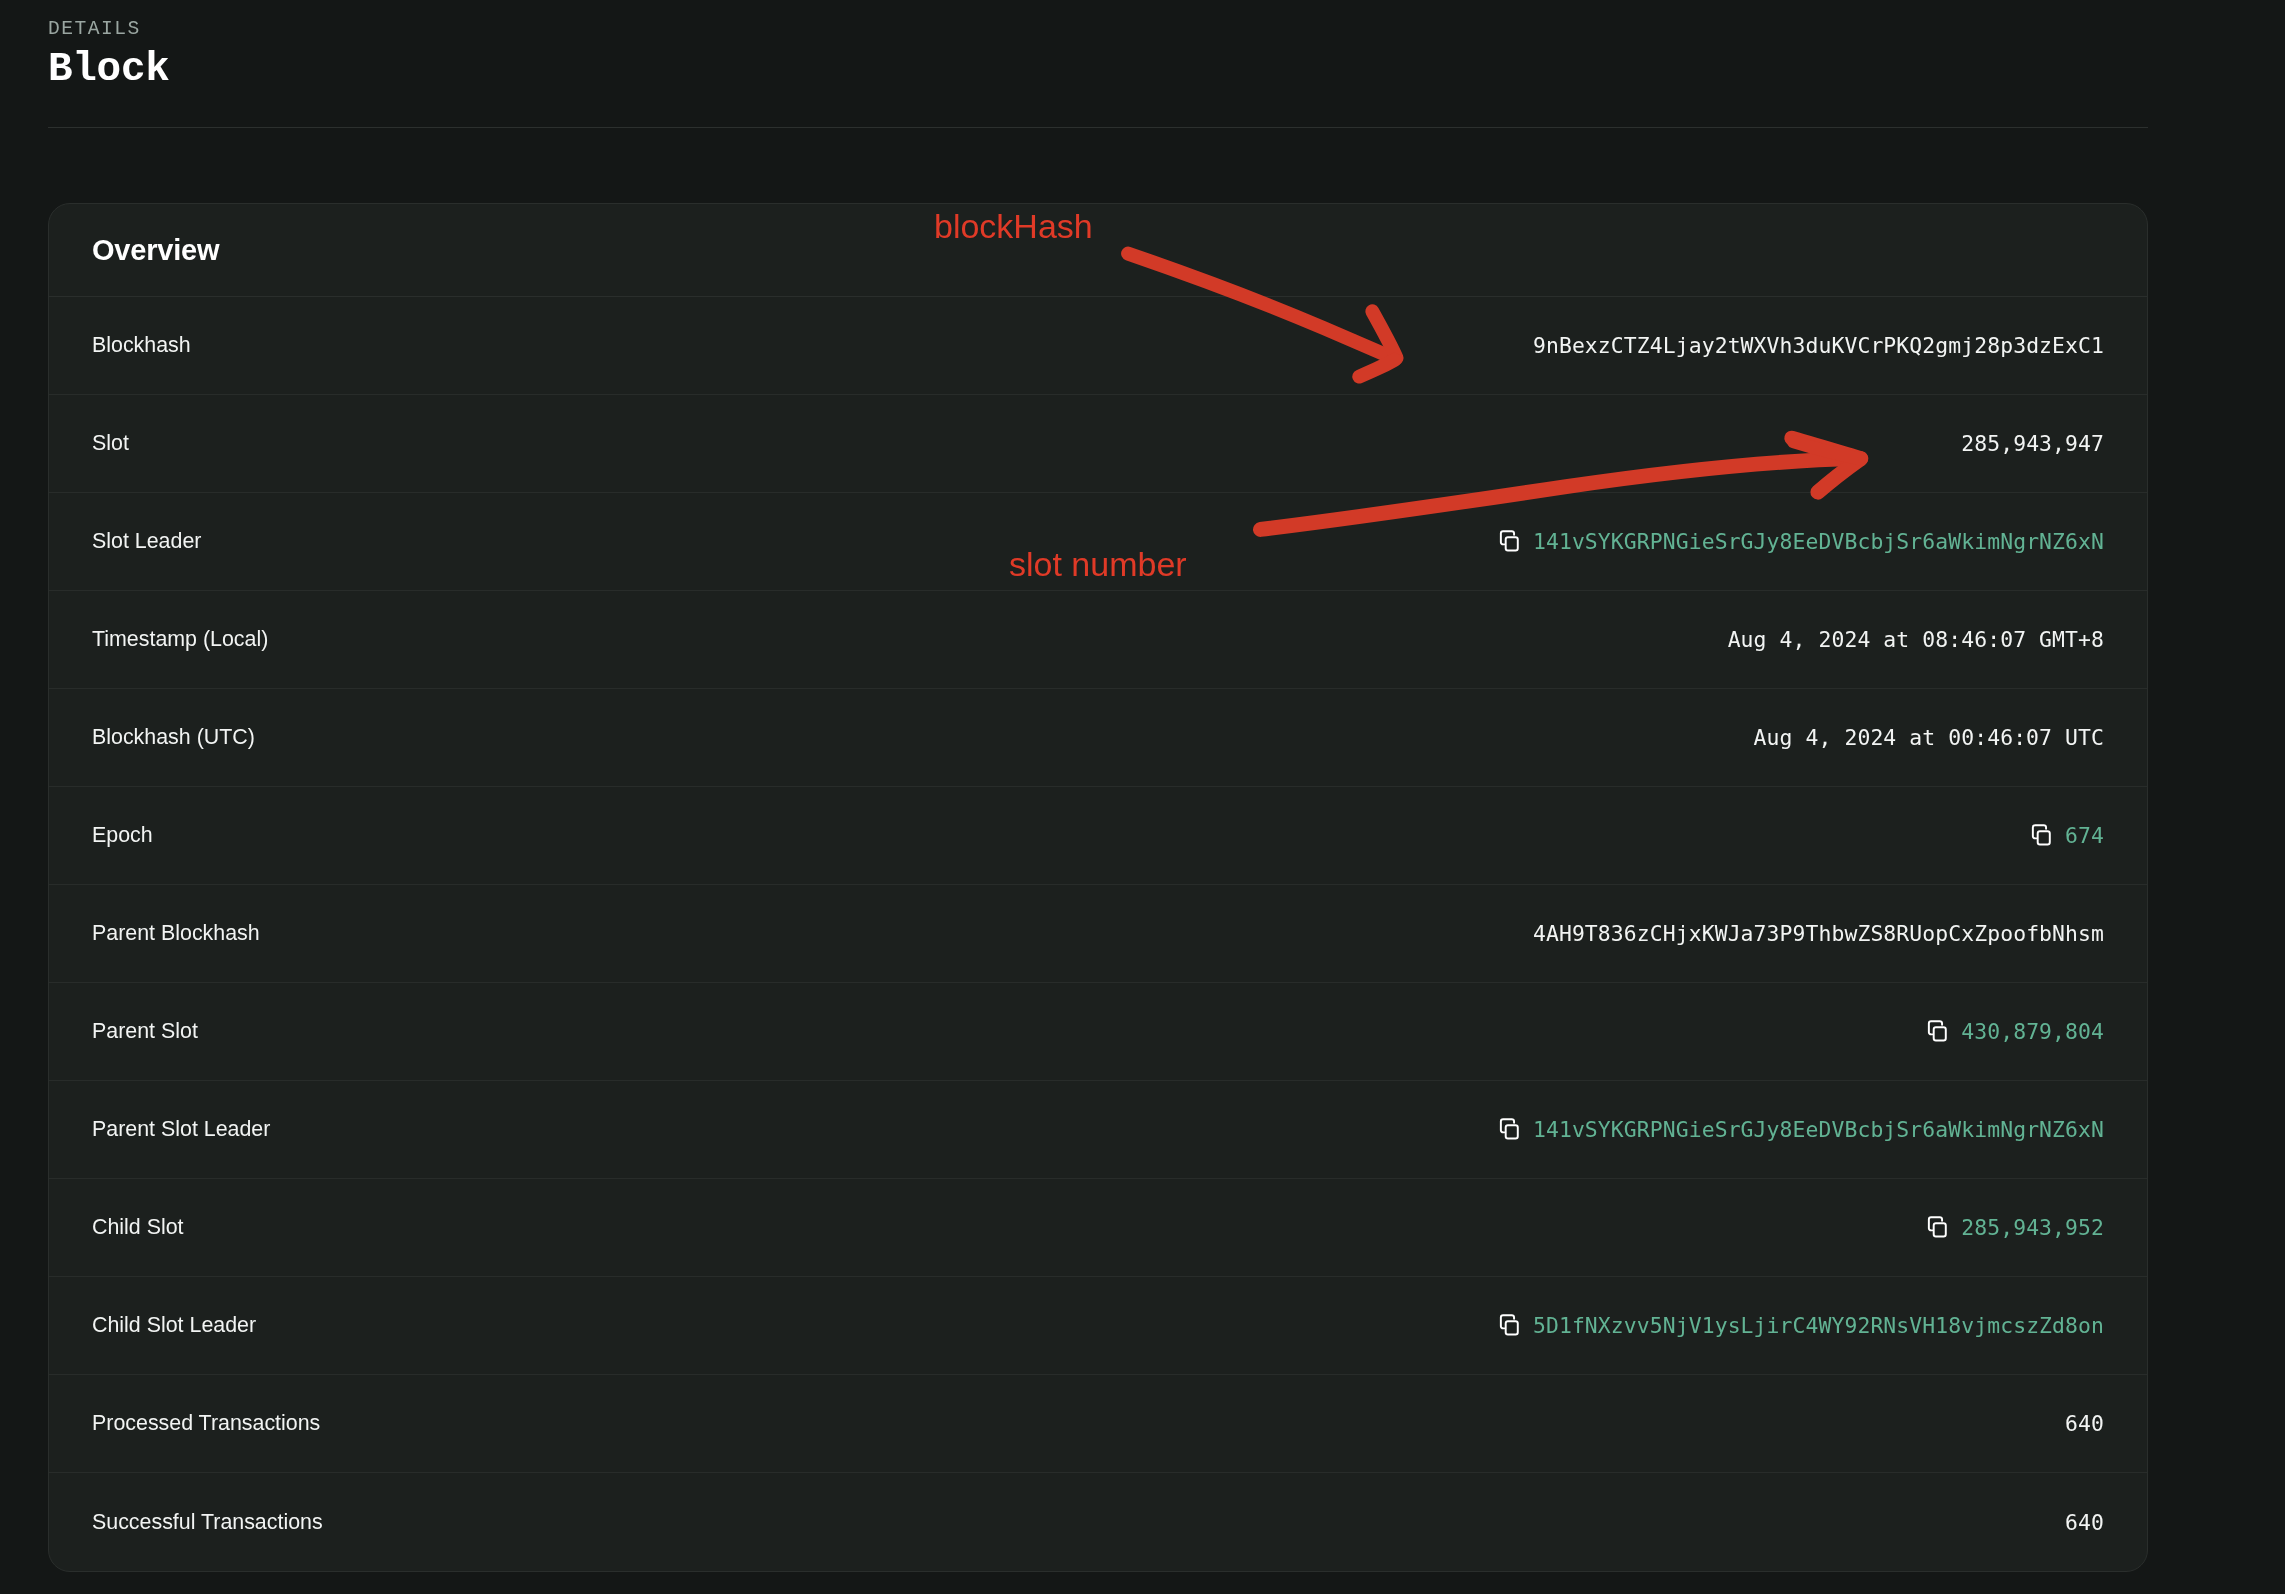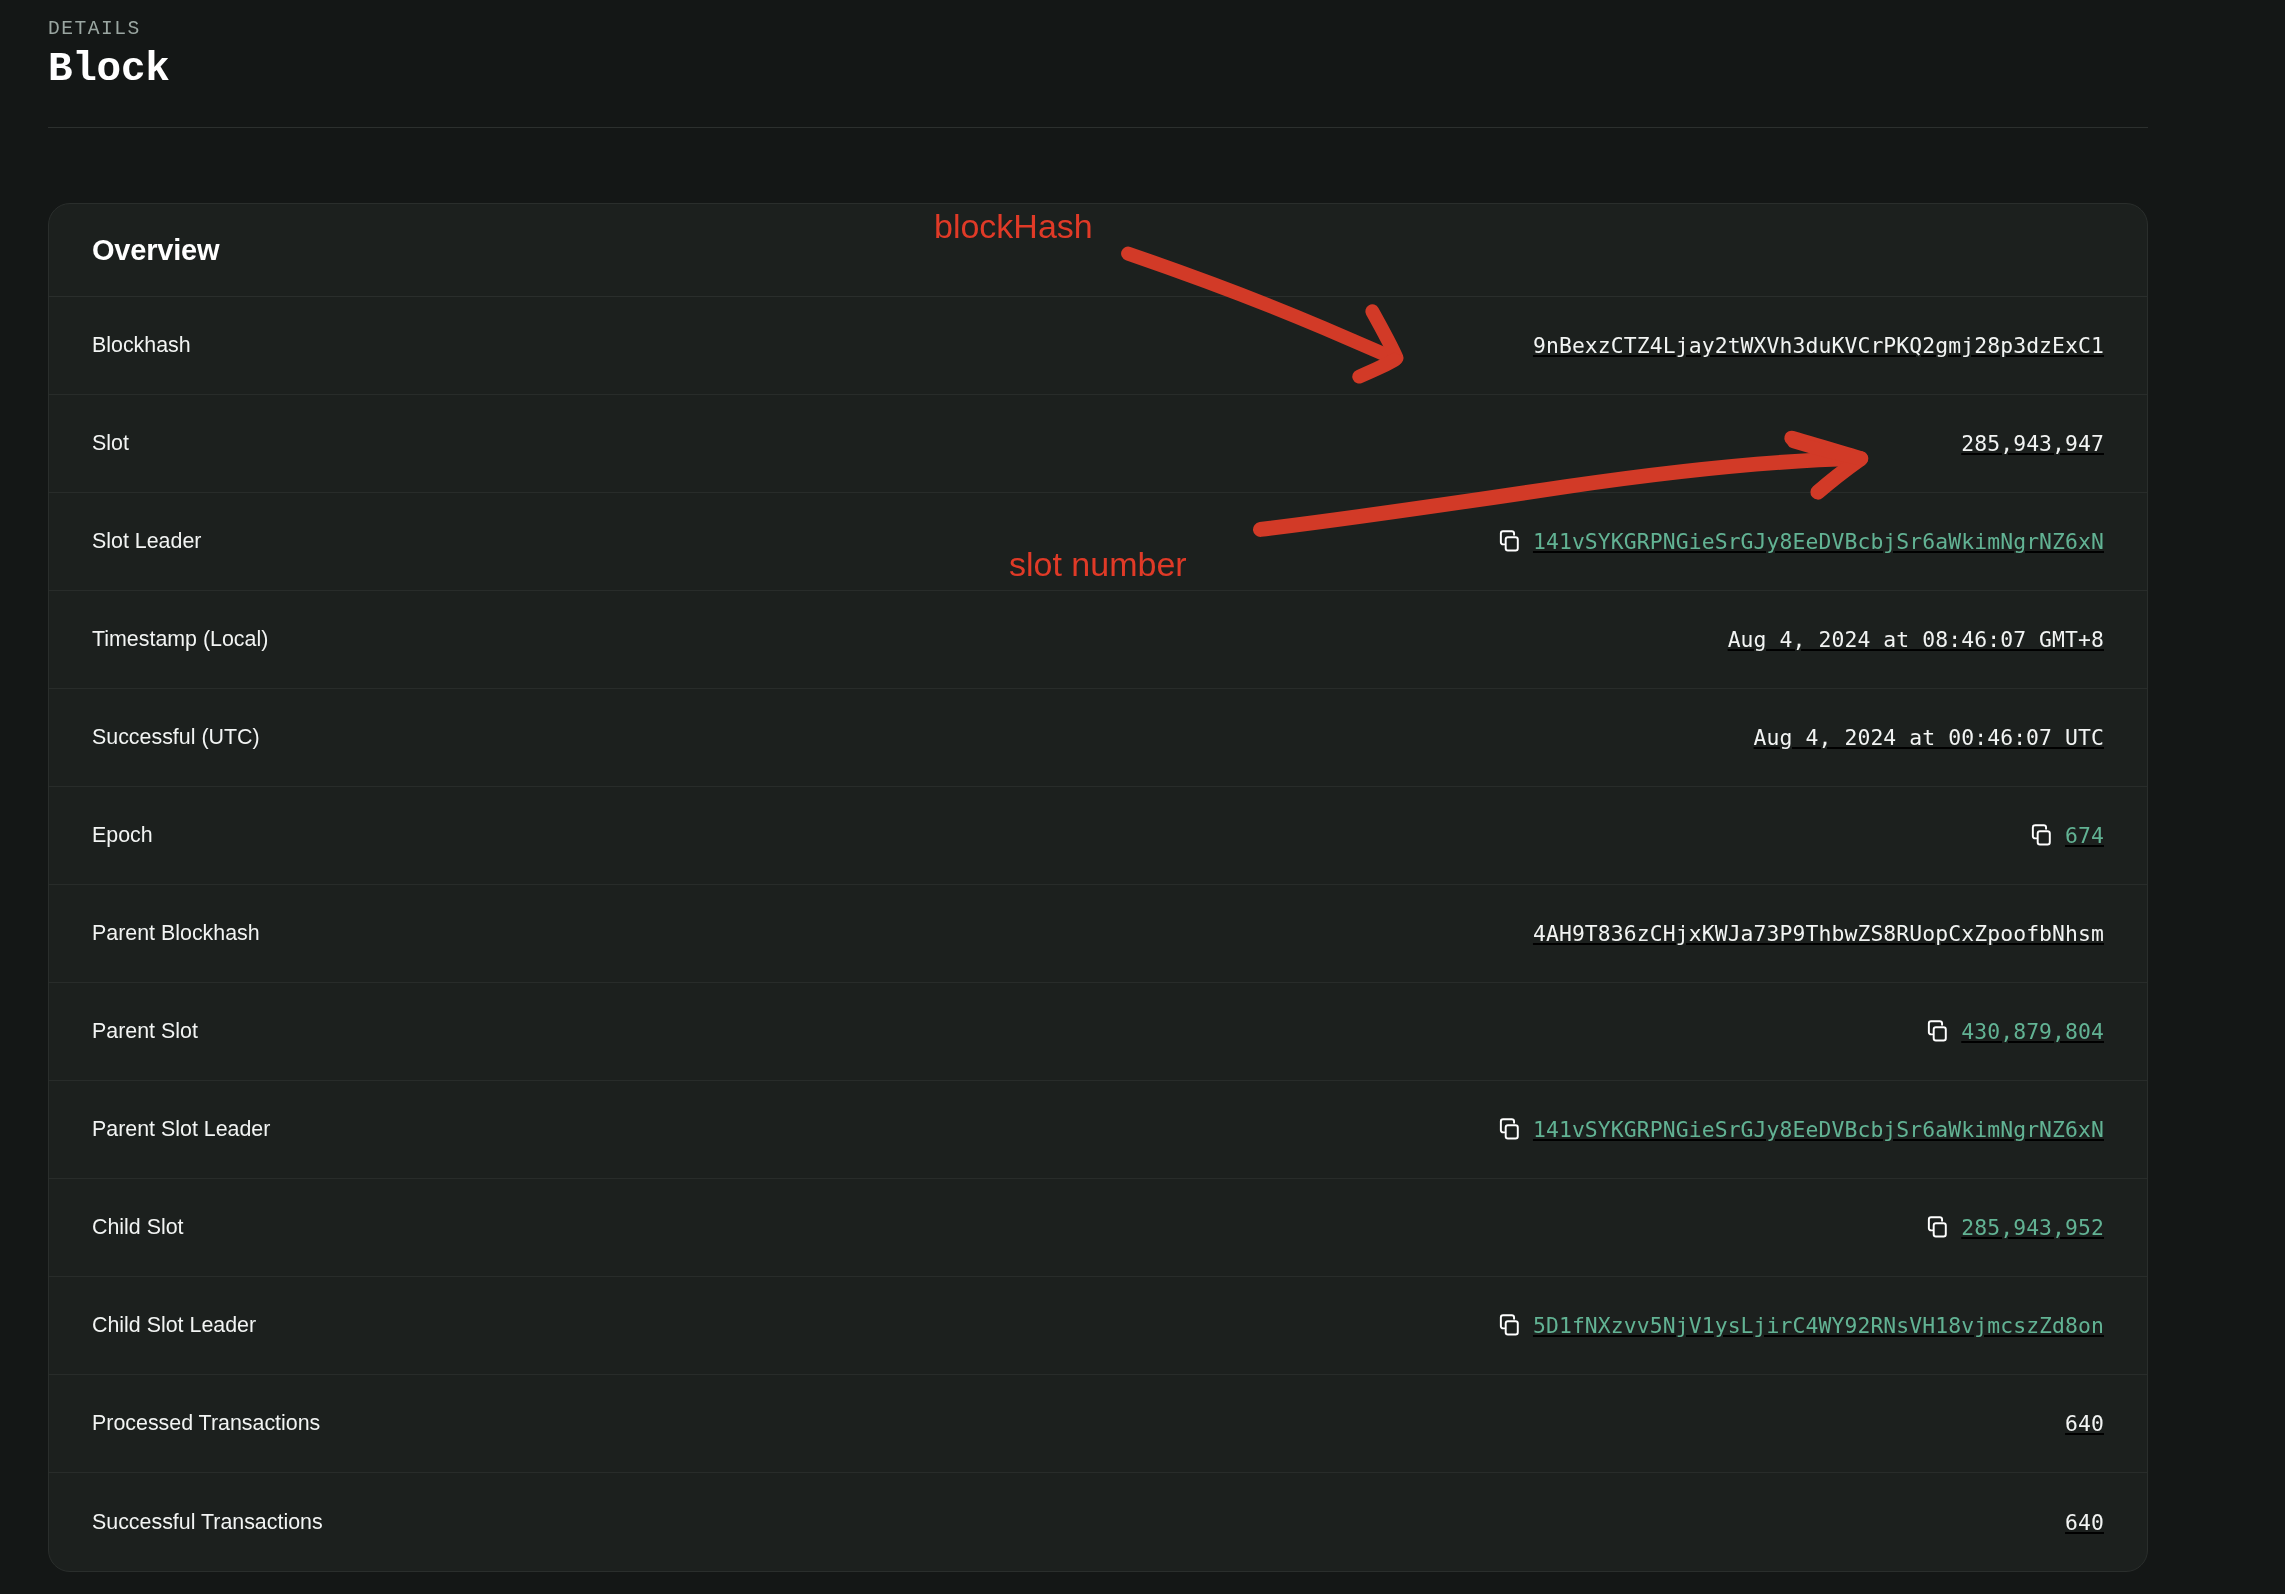--- a/index.html
+++ b/index.html
@@ -91,21 +91,20 @@
     font-weight: 400;
     white-space: nowrap;
   }
 
   .row-value {
     display: flex;
     align-items: center;
     gap: 13px;
     font-size: 21.4px;
     white-space: nowrap;
-    text-decoration: underline;
   }
   .mono {
     font-family: "DejaVu Sans Mono", "Liberation Mono", monospace;
     font-size: 21.4px;
     letter-spacing: 0.1px;
   }
   .val-plain { color: #f2f4f3; }
   .val-link  { color: #62b394; }
 
   
@@ -177,21 +176,21 @@
             <span class="mono val-link">141vSYKGRPNGieSrGJy8EeDVBcbjSr6aWkimNgrNZ6xN</span>
           </div>
         </div>
         <div class="row">
           <div class="row-label">Timestamp (Local)</div>
           <div class="row-value">
             <span class="mono val-plain">Aug 4, 2024 at 08:46:07 GMT+8</span>
           </div>
         </div>
         <div class="row">
-          <div class="row-label">Successful (UTC)</div>
+          <div class="row-label">Blockhash (UTC)</div>
           <div class="row-value">
             <span class="mono val-plain">Aug 4, 2024 at 00:46:07 UTC</span>
           </div>
         </div>
         <div class="row">
           <div class="row-label">Epoch</div>
           <div class="row-value">
             <span class="copy-icon">
               <svg width="21.4" height="22.4" viewBox="0 0 23 24" fill="none" aria-hidden="true">
                 <rect x="7.2" y="7.8" width="13" height="14.2" rx="2.4" stroke="#ffffff" stroke-width="2.1" fill="none"></rect>

